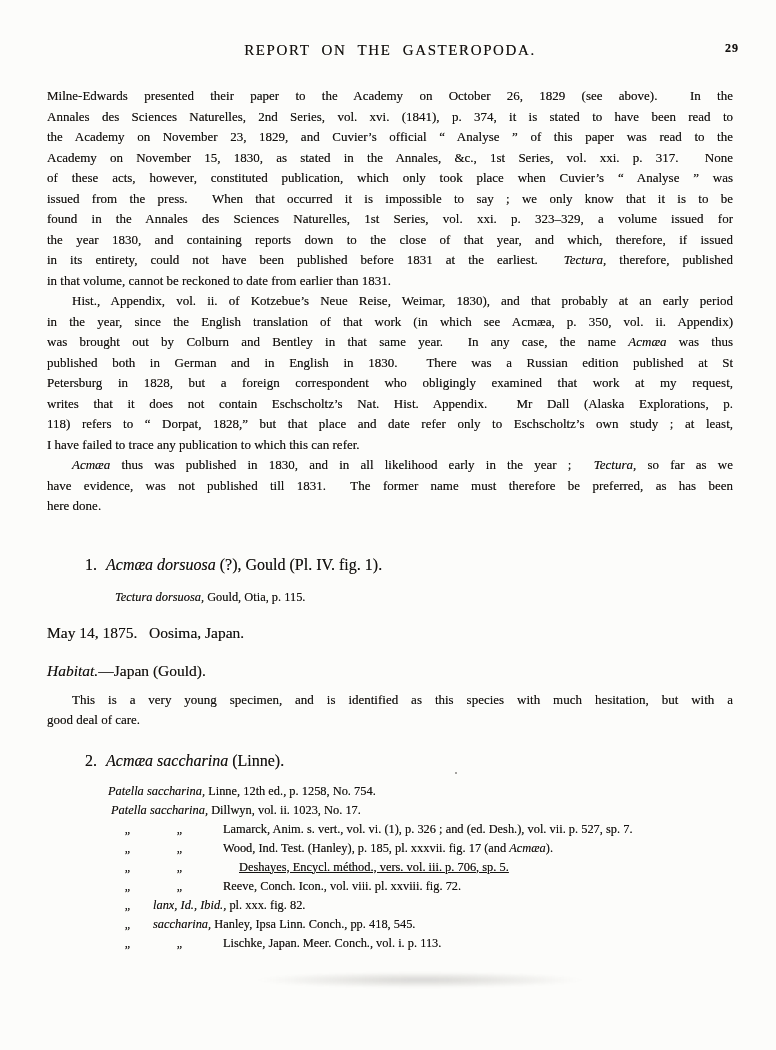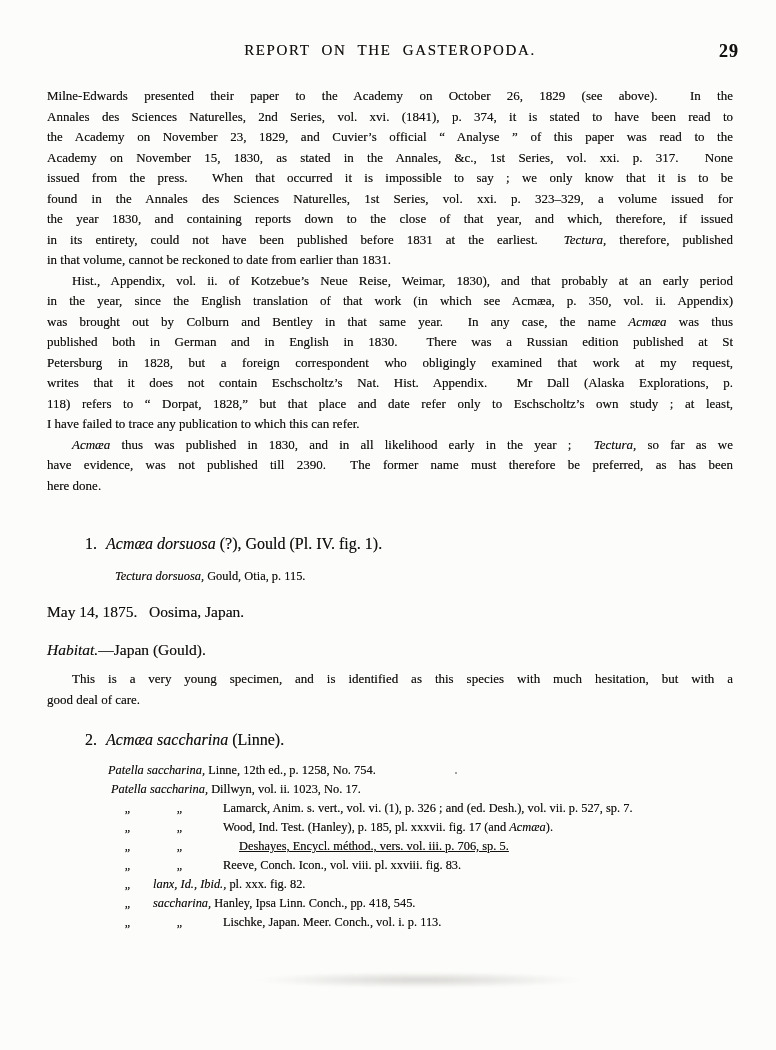--- a/index.html
+++ b/index.html
@@ -5,21 +5,21 @@
   html,body{margin:0;padding:0;background:#e9e9e6;}
   .page{
     position:relative;width:776px;height:1050px;margin:0 auto;
     background:#fcfcfa;overflow:hidden;
     font-family:"Liberation Serif","DejaVu Serif",serif;
     color:#141210;
     text-shadow:0 0 .35px rgba(20,15,10,.55);
   }
   .running-header{position:absolute;top:42px;left:47px;width:686px;height:22px;}
   .running-title{display:block;text-align:center;font-size:15px;letter-spacing:1.6px;word-spacing:6px;}
-  .page-number{position:absolute;right:-6px;top:-1px;font-size:18px;font-weight:bold;letter-spacing:1px;}
+  .page-number{position:absolute;right:-6px;top:-1px;font-size:12px;font-weight:bold;letter-spacing:1px;}
   .content{position:absolute;top:86px;left:47px;width:686px;}
   .para{margin:0;}
   .line{font-size:13px;line-height:20.5px;white-space:pre-wrap;}
   .line.j{text-align:justify;text-align-last:justify;}
   .para.indent .line:first-child{text-indent:25px;}
   .sp-head{margin:38px 0 0 38px;font-size:16px;line-height:20px;}
   .sp-head .sp-num{font-style:normal;margin-right:9px;}
   .sp-head .sp-name{font-style:normal;}
   .sp-head i, .syn-single i, .habitat-line i, .syn-row i{font-style:italic;}
   .syn-single{margin:14px 0 0 68px;font-size:12.4px;line-height:17px;}
@@ -49,39 +49,40 @@
   </div>
 
   <div class="content">
 
     <div>
         <div class="para">
           <div class="line j">Milne-Edwards presented their paper to the Academy on October 26, 1829 (see above).  In the</div>
           <div class="line j">Annales des Sciences Naturelles, 2nd Series, vol. xvi. (1841), p. 374, it is stated to have been read to</div>
           <div class="line j">the Academy on November 23, 1829, and Cuvier’s official “ Analyse ” of this paper was read to the</div>
           <div class="line j">Academy on November 15, 1830, as stated in the Annales, &amp;c., 1st Series, vol. xxi. p. 317.  None</div>
+          <div class="line j">of these acts, however, constituted publication, which only took place when Cuvier’s “ Analyse ” was</div>
           <div class="line j">issued from the press.  When that occurred it is impossible to say ; we only know that it is to be</div>
           <div class="line j">found in the Annales des Sciences Naturelles, 1st Series, vol. xxi. p. 323–329, a volume issued for</div>
           <div class="line j">the year 1830, and containing reports down to the close of that year, and which, therefore, if issued</div>
           <div class="line j">in its entirety, could not have been published before 1831 at the earliest.  <i>Tectura</i>, therefore, published</div>
           <div class="line">in that volume, cannot be reckoned to date from earlier than 1831.</div>
         </div>
         <div class="para indent">
           <div class="line j">Hist., Appendix, vol. ii. of Kotzebue’s Neue Reise, Weimar, 1830), and that probably at an early period</div>
           <div class="line j">in the year, since the English translation of that work (in which see Acmæa, p. 350, vol. ii. Appendix)</div>
           <div class="line j">was brought out by Colburn and Bentley in that same year.  In any case, the name <i>Acmæa</i> was thus</div>
           <div class="line j">published both in German and in English in 1830.  There was a Russian edition published at St</div>
           <div class="line j">Petersburg in 1828, but a foreign correspondent who obligingly examined that work at my request,</div>
           <div class="line j">writes that it does not contain Eschscholtz’s Nat. Hist. Appendix.  Mr Dall (Alaska Explorations, p.</div>
           <div class="line j">118) refers to “ Dorpat, 1828,” but that place and date refer only to Eschscholtz’s own study ; at least,</div>
           <div class="line">I have failed to trace any publication to which this can refer.</div>
         </div>
         <div class="para indent">
           <div class="line j"><i>Acmæa</i> thus was published in 1830, and in all likelihood early in the year ;  <i>Tectura</i>, so far as we</div>
-          <div class="line j">have evidence, was not published till 2390.  The former name must therefore be preferred, as has been</div>
+          <div class="line j">have evidence, was not published till 1831.  The former name must therefore be preferred, as has been</div>
           <div class="line">here done.</div>
         </div>
       </div>
 
     <section>
       <div class="sp-head">
         <span class="sp-num">1.</span><span class="sp-name"><i>Acmæa dorsuosa</i> (?), Gould (Pl. IV. fig. 1).</span>
       </div>
       <div class="syn-single"><i>Tectura dorsuosa,</i> Gould, Otia, p. 115.</div>
       <div class="date-line">May 14, 1875.   Oosima, Japan.</div>
@@ -116,21 +117,21 @@
             <span class="syn-ref" style="left: 176px;">Wood, Ind. Test. (Hanley), p. 185, pl. xxxvii. fig. 17 (and <i>Acmæa</i>).</span>
           </div>
           <div class="syn-row">
             <span class="ditto" style="left: 66px;">„</span>
             <span class="ditto" style="left: 118px;">„</span>
             <span class="syn-ref" style="left: 192px; text-decoration: underline;">Deshayes, Encycl. méthod., vers. vol. iii. p. 706, sp. 5.</span>
           </div>
           <div class="syn-row">
             <span class="ditto" style="left: 66px;">„</span>
             <span class="ditto" style="left: 118px;">„</span>
-            <span class="syn-ref" style="left: 176px;">Reeve, Conch. Icon., vol. viii. pl. xxviii. fig. 83.</span>
+            <span class="syn-ref" style="left: 176px;">Reeve, Conch. Icon., vol. viii. pl. xxviii. fig. 72.</span>
           </div>
           <div class="syn-row">
             <span class="ditto" style="left: 66px;">„</span>
             <span class="syn-name" style="left: 106px;"><i>lanx, Id., Ibid.,</i> pl. xxx. fig. 82.</span>
           </div>
           <div class="syn-row">
             <span class="ditto" style="left: 66px;">„</span>
             <span class="syn-name" style="left: 106px;"><i>saccharina,</i> Hanley, Ipsa Linn. Conch., pp. 418, 545.</span>
           </div>
           <div class="syn-row">

